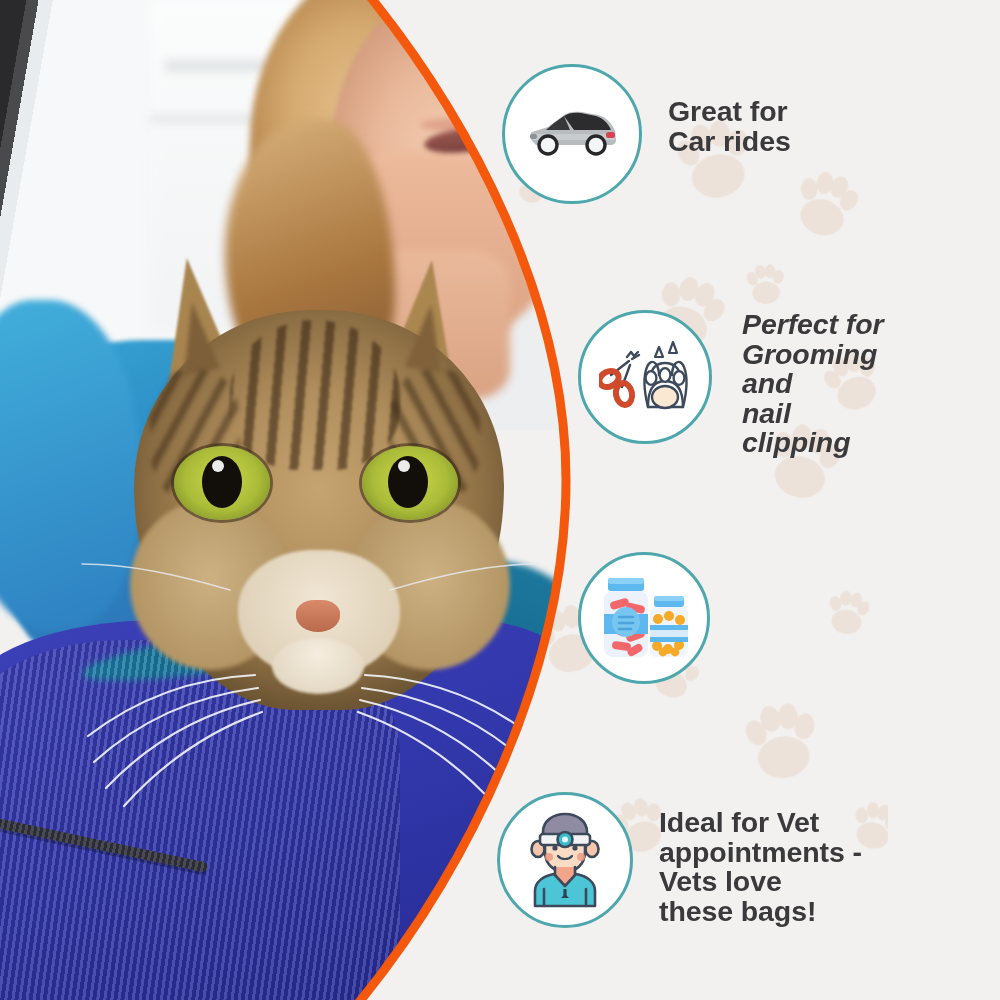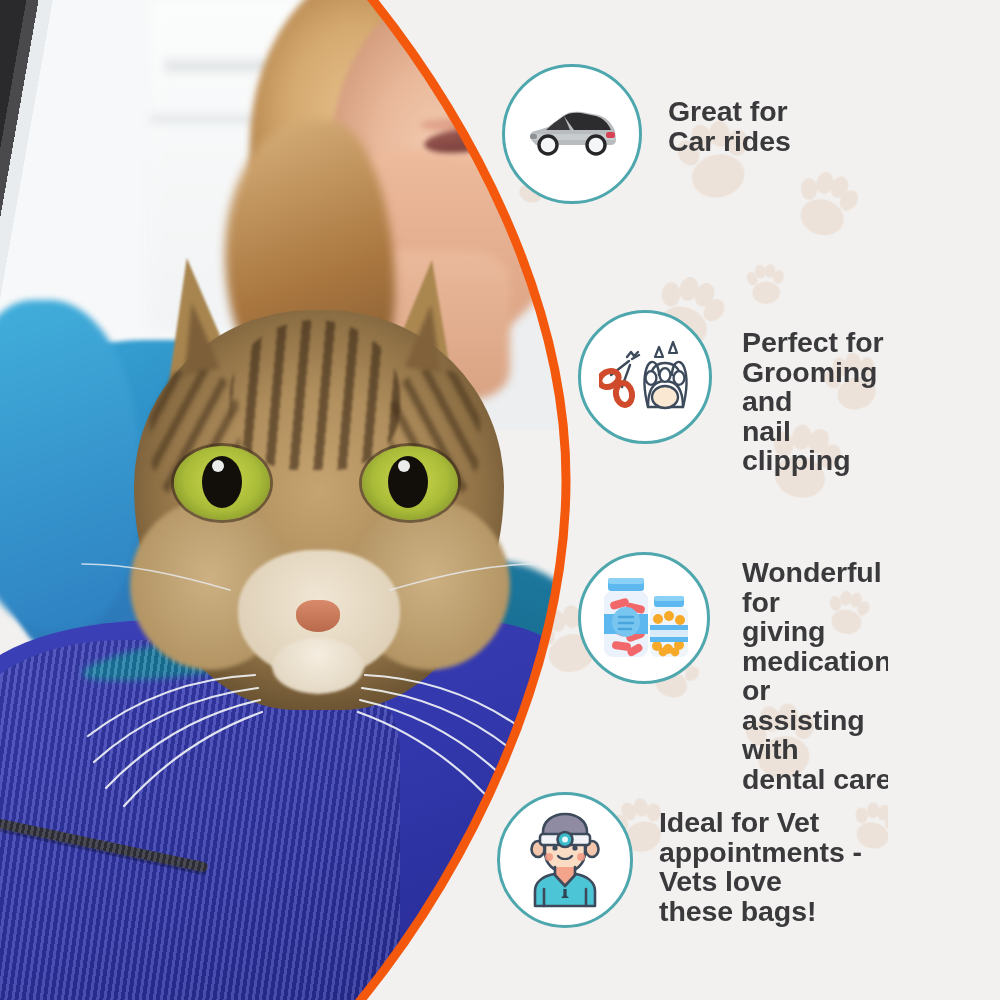--- a/index.html
+++ b/index.html
@@ -125,21 +125,21 @@
     color:#3a3a3c;font-size:28.5px;line-height:29.5px;font-weight:700;
     letter-spacing:-0.1px;white-space:pre-line;
   }
 
   #f1{left:502px;top:64px;}
   #f1 .fcircle{width:140px;height:140px;}
   #f1 .ftext{margin-left:26px;margin-top:33px;}
 
   #f2{left:578px;top:310px;}
   #f2 .fcircle{width:134px;height:134px;}
-  #f2 .ftext{margin-left:30px;margin-top:18px;}
+  #f2 .ftext{margin-left:30px;font-style:italic;}
 
   #f3{left:578px;top:552px;}
   #f3 .fcircle{width:132px;height:132px;}
   #f3 .ftext{margin-left:32px;margin-top:6px;}
 
   #f4{left:497px;top:792px;}
   #f4 .fcircle{width:136px;height:136px;}
   #f4 .ftext{margin-left:26px;margin-top:16px;}
 </style>
 </head>
@@ -329,24 +329,20 @@
           <circle cx="63" cy="72" r="5"></circle>
             <circle cx="74" cy="75" r="5"></circle>
             <circle cx="85" cy="71" r="5"></circle>
           <circle cx="69" cy="78" r="4.4"></circle>
             <circle cx="81" cy="78" r="4.4"></circle>
         </g>
         <rect x="56" y="51" width="38" height="17" fill="#5cb8ee"></rect>
         <rect x="56" y="56" width="38" height="7" fill="#d9eaf8"></rect>
       </svg>
     </div>
-    <div class="ftext">Wonderful for
-giving medication
-or assisting with
-dental care</div>
   </div>
 
   <div class="feature" id="f4">
     <div class="fcircle">
       <svg width="88" height="96" viewBox="0 0 88 96">
         <g stroke="#3c4a5c" stroke-width="2.6" stroke-linejoin="round" stroke-linecap="round">
           <ellipse cx="17" cy="37" rx="6.5" ry="8" fill="#f4c6ab"></ellipse>
           <ellipse cx="71" cy="37" rx="6.5" ry="8" fill="#f4c6ab"></ellipse>
           <path d="M24 22 C 24 12 33 5 44 5 C 55 5 64 12 64 22 L 64 40 C 64 52 55 60 44 60 C 33 60 24 52 24 40 Z" fill="#fadcc4"></path>
           <path d="M22 20 C 22 9 32 2 44 2 C 56 2 66 9 66 20 L 66 26 L 22 26 Z" fill="#8f8ba3"></path>

